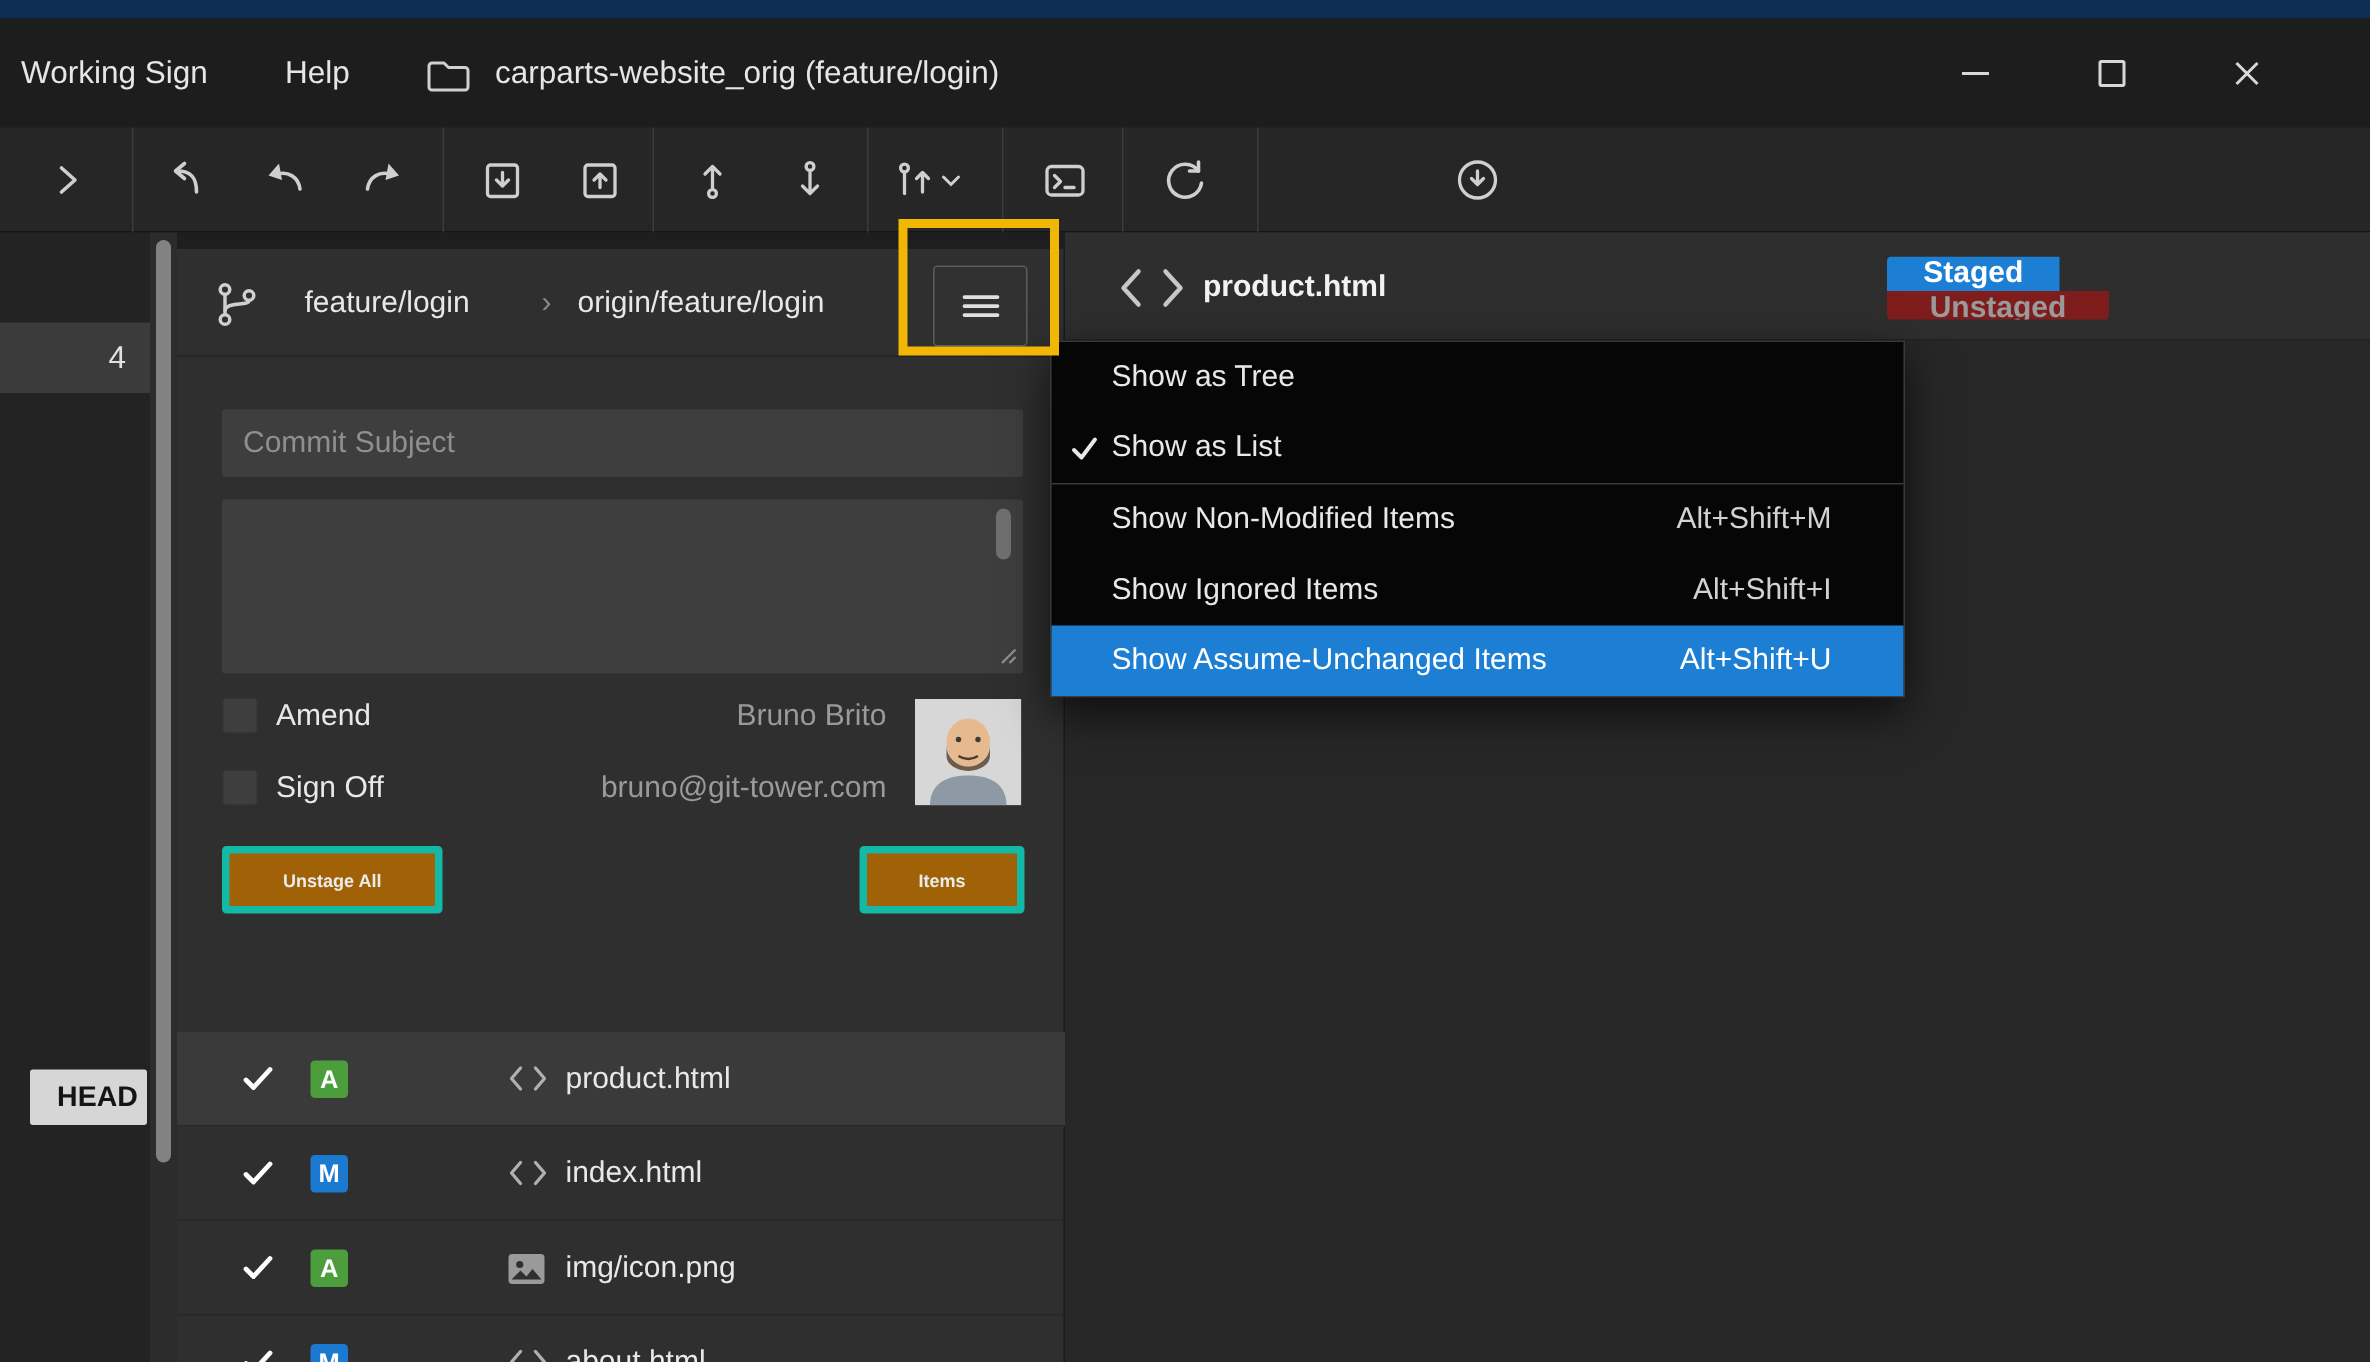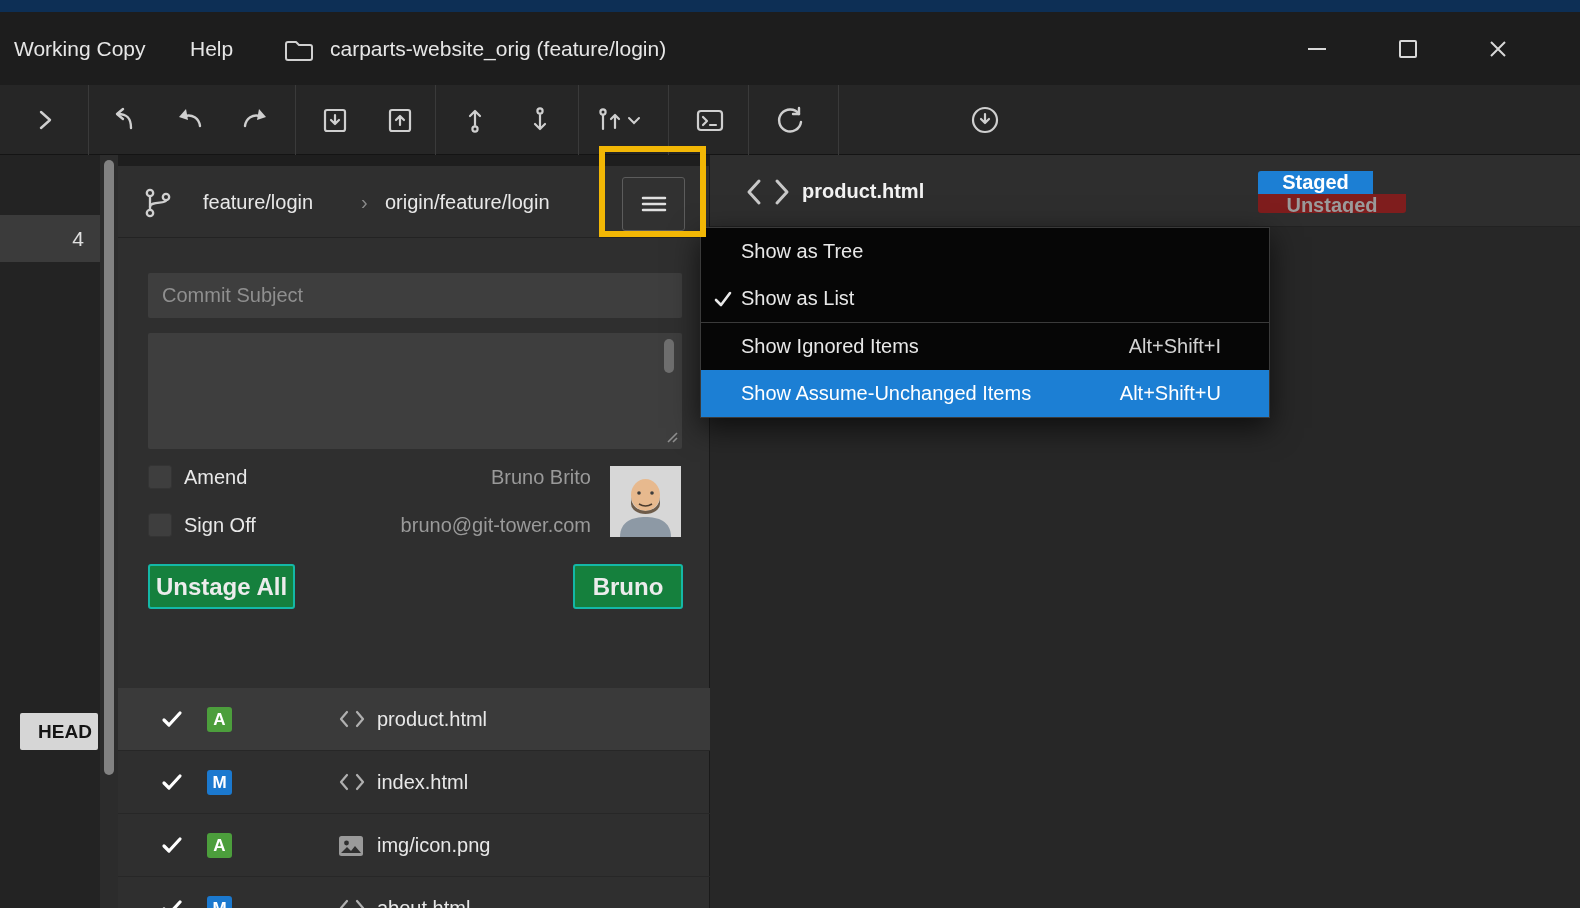--- a/index.html
+++ b/index.html
@@ -58,22 +58,22 @@
   .msg-area { left:30px; top:167px; width:534px; height:116px; background:#3e3e3e; border:none; outline:none;
     border-radius:2px; padding:10px 14px; font-size:20px; color:#e8e8e8; resize:none; font-family:"Liberation Sans",sans-serif; }
   .msg-thumb { left:546px; top:173px; width:10px; height:34px; background:#6f6f6f; border-radius:5px; }
   .msg-grip { left:546px; top:263px; }
 
   .checkbox { width:24px; height:24px; background:#3e3e3e; border-radius:3px; border:1px solid #343434; }
   .check-label { font-size:20px; color:#e8e8e8; line-height:24px; }
   .author-text { font-size:20px; color:#9a9a9a; line-height:24px; }
   .avatar { left:492px; top:300px; width:71px; height:71px; overflow:hidden; }
 
-  .panel-btn { height:45px; background:#15803d; border:2px solid #14b8a6; border-radius:3px;
-    font-weight:bold; font-size:24px; color:#ececec; display:flex; align-items:center; justify-content:center; }
+  .panel-btn { height:45px; background:#a16207; border:5px solid #14b8a6; border-radius:3px;
+    font-weight:bold; font-size:12px; color:#ececec; display:flex; align-items:center; justify-content:center; }
 
   .table-header { left:0; top:473px; width:592px; height:48px; border-top:1px solid #232323; border-bottom:1px solid #232323; }
   .th-label { font-size:20px; color:#cfcfcf; line-height:48px; }
   .th-div { left:197px; top:0; width:1px; height:48px; background:#232323; }
 
   .file-row { left:0; width:592px; height:63px; border-bottom:1px solid #272727; }
   .file-row.selected { background:#3a3a3a; }
   .badge { top:19px; left:89px; width:25px; height:25px; border-radius:3px; color:#fff; font-weight:bold;
     font-size:17px; display:flex; align-items:center; justify-content:center; }
   .badge.added { background:#4c9e3c; }
@@ -105,21 +105,21 @@
   .annotation-box { left:599px; top:146px; width:107px; height:91px; border:6px solid #f2b705; z-index:60; }
 </style>
 </head>
 <body>
 
 <div id="app">
 
   <div class="abs top-strip"></div>
 
   <div class="abs titlebar">
-    <div class="abs menu-label" style="left:14px;">Working Copy</div>
+    <div class="abs menu-label" style="left:14px;">Working Sign</div>
     <div class="abs menu-label" style="left:190px;">Help</div>
     <div class="abs" style="left:283px; top:24px;">
       <svg width="32" height="28" viewBox="0 0 32 28" fill="none" stroke="#d0d0d0" stroke-width="2" stroke-linejoin="round">
         <path d="M3 8 a2 2 0 0 1 2 -2 h8 l3 3 h11 a2 2 0 0 1 2 2 v11 a2 2 0 0 1 -2 2 H5 a2 2 0 0 1 -2 -2 z"></path>
       </svg>
     </div>
     <div class="abs win-title" style="left:330px;">carparts-website_orig (feature/login)</div>
 
     <div class="abs win-btn" style="left:1284px;">
       <svg width="28" height="28" viewBox="0 0 28 28" stroke="#d8d8d8" stroke-width="2">
@@ -293,21 +293,21 @@
         <path d="M10 71 C10 55 23 51 35.5 51 C48 51 61 55 61 71 Z" fill="#8d99a5"></path>
         <ellipse cx="35.5" cy="29" rx="14.5" ry="16" fill="#e7b98e"></ellipse>
         <path d="M21 31 a14.5 14 0 0 0 29 0 l0 7 a14.5 10 0 0 1 -29 0 z" fill="#6e5c4a"></path>
         <path d="M29 38 q6.5 4 13 0" stroke="#4a3b2d" stroke-width="1.6" fill="none"></path>
         <circle cx="29" cy="27" r="1.8" fill="#3c3c3c"></circle>
           <circle cx="42" cy="27" r="1.8" fill="#3c3c3c"></circle>
       </svg>
     </div>
 
     <div class="abs panel-btn" style="left:30px; top:398px; width:147px;">Unstage All</div>
-    <div class="abs panel-btn" style="left:455px; top:398px; width:110px;">Bruno</div>
+    <div class="abs panel-btn" style="left:455px; top:398px; width:110px;">Items</div>
 
 
     <div class="abs file-row selected" style="top:522px;">
       <div class="abs row-check">
         <svg width="24" height="24" viewBox="0 0 24 24" fill="none" stroke="#ffffff" stroke-width="3.2" stroke-linecap="round" stroke-linejoin="round">
             <path d="M4 13 l5 5 L20 6"></path>
           </svg>
       </div>
       <div class="abs badge added">A</div>
       <div class="abs file-icon">
@@ -392,20 +392,24 @@
     <div class="cm-item">
       <span class="cm-check">
         <svg width="22" height="22" viewBox="0 0 22 22" fill="none" stroke="#e8e8e8" stroke-width="2.6" stroke-linecap="round" stroke-linejoin="round">
             <path d="M4 12 l5 5 L18 5"></path>
           </svg>
       </span>
       <span>Show as List</span>
     </div>
     <div class="cm-sep"></div>
     <div class="cm-item">
+      <span>Show Non-Modified Items</span>
+      <span class="cm-shortcut">Alt+Shift+M</span>
+    </div>
+    <div class="cm-item">
       <span>Show Ignored Items</span>
       <span class="cm-shortcut">Alt+Shift+I</span>
     </div>
     <div class="cm-item highlight">
       <span>Show Assume-Unchanged Items</span>
       <span class="cm-shortcut">Alt+Shift+U</span>
     </div>
   </div>
 
   <div class="abs annotation-box"></div>

